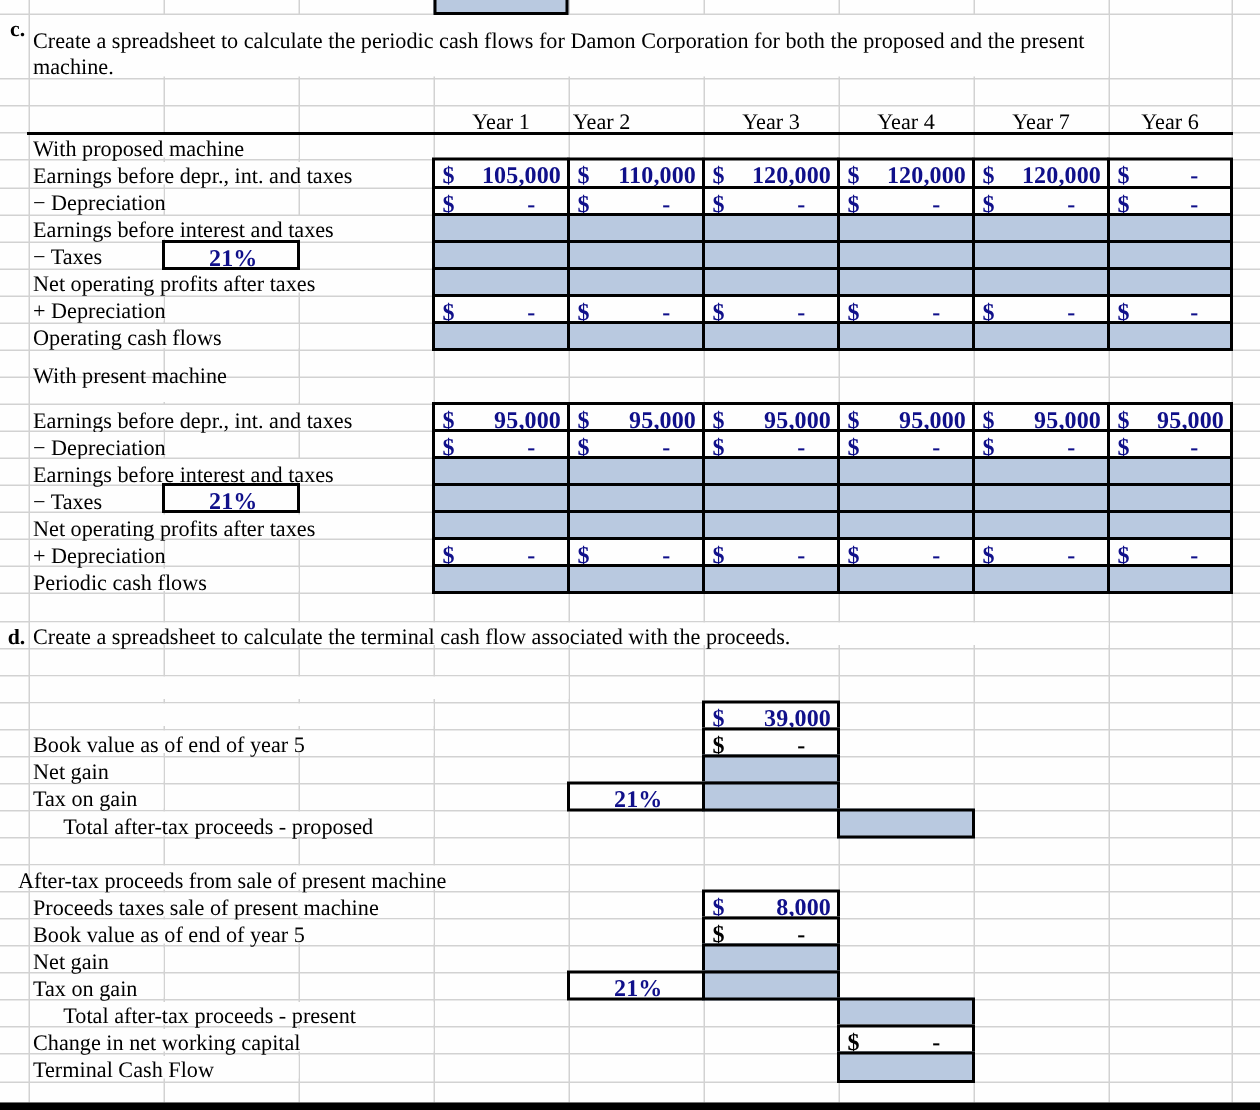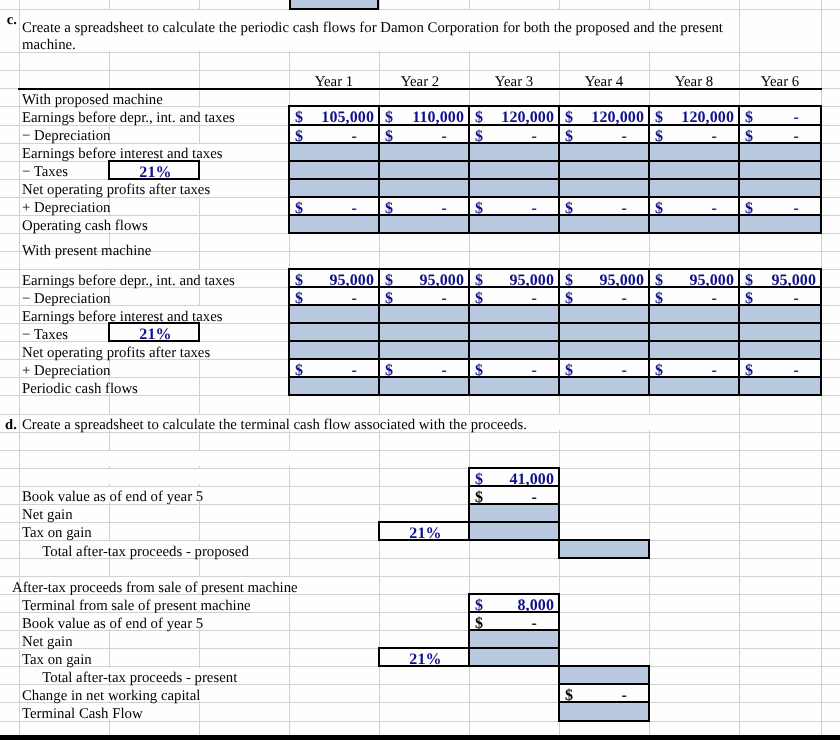--- a/index.html
+++ b/index.html
@@ -89,24 +89,24 @@
   </div>
 
   <div class="mcell shaded" style="left:289px;top:-10px;width:90px;height:19.5px"></div>
 
   <div class="spill" style="left:19.5px;top:9.80px;width:719.50px;height:41.20px"></div>
   <div class="txt qlet" style="left:0px;top:11.5px;width:16.8px;height:16px;line-height:16px">c.</div>
   <div class="txt" style="left:22.0px;top:20.0px;height:16px;line-height:16px">Create a spreadsheet to calculate the periodic cash flows for Damon Corporation for both the proposed and the present</div>
   <div class="txt" style="left:22.0px;top:37.0px;height:16px;line-height:16px">machine.</div>
 
   <div class="txt hdr" style="left:289px;top:72.96px;width:90px;height:18.06px;line-height:18.06px">Year 1</div>
-  <div class="txt hdr" style="left:375px;top:72.96px;width:90px;height:18.06px;line-height:18.06px">Year 2</div>
+  <div class="txt hdr" style="left:356px;top:72.96px;width:90px;height:18.06px;line-height:18.06px">Year 2</div>
   <div class="txt hdr" style="left:469px;top:72.96px;width:90px;height:18.06px;line-height:18.06px">Year 3</div>
   <div class="txt hdr" style="left:559px;top:72.96px;width:90px;height:18.06px;line-height:18.06px">Year 4</div>
-  <div class="txt hdr" style="left:649px;top:72.96px;width:90px;height:18.06px;line-height:18.06px">Year 8</div>
+  <div class="txt hdr" style="left:649px;top:72.96px;width:90px;height:18.06px;line-height:18.06px">Year 7</div>
   <div class="txt hdr" style="left:739px;top:72.96px;width:82px;height:18.06px;line-height:18.06px">Year 6</div>
   <div class="thickline" style="left:18.0px;top:87.82px;width:804.1px;height:2.1px"></div>
 
   <div class="spill" style="left:19.5px;top:89.72px;width:179.50px;height:15.46px"></div>
   <div class="txt" style="left:22.0px;top:91.02px;height:18.06px;line-height:18.06px">With proposed machine</div>
   <div class="spill" style="left:19.5px;top:107.78px;width:269.50px;height:15.46px"></div>
   <div class="txt" style="left:22.0px;top:109.08px;height:18.06px;line-height:18.06px">Earnings before depr., int. and taxes</div>
   <div class="mcell" style="left:288px;top:105.48px;width:92.00px;height:20.06px">
       <span class="dol">$</span>
       <span class="val">105,000</span>
@@ -336,21 +336,21 @@
   <div class="mcell shaded" style="left:738px;top:376.38px;width:84.00px;height:20.06px"></div>
 
   <div class="txt qlet" style="left:0px;top:416.10px;width:16.8px;height:18.06px;line-height:18.06px">d.</div>
   <div class="spill" style="left:19.5px;top:414.80px;width:719.50px;height:15.46px"></div>
   <div class="txt" style="left:22.0px;top:416.10px;height:18.06px;line-height:18.06px">Create a spreadsheet to calculate the terminal cash flow associated with the proceeds.</div>
 
   <div class="spill" style="left:19.5px;top:450.92px;width:359.50px;height:15.46px"></div>
   <div class="spill" style="left:19.5px;top:468.98px;width:269.50px;height:15.46px"></div>
   <div class="mcell" style="left:468px;top:466.68px;width:92.00px;height:20.06px">
       <span class="dol">$</span>
-      <span class="val">41,000</span>
+      <span class="val">39,000</span>
     </div>
   <div class="spill" style="left:19.5px;top:487.04px;width:269.50px;height:15.46px"></div>
   <div class="txt" style="left:22.0px;top:488.34px;height:18.06px;line-height:18.06px">Book value as of end of year 5</div>
   <div class="mcell blk" style="left:468px;top:484.74px;width:92.00px;height:20.06px">
       <span class="dol">$</span>
       <span class="val dash">-</span>
     </div>
   <div class="spill" style="left:19.5px;top:505.10px;width:89.50px;height:15.46px"></div>
   <div class="txt" style="left:22.0px;top:506.40px;height:18.06px;line-height:18.06px">Net gain</div>
   <div class="mcell shaded" style="left:468px;top:502.80px;width:92.00px;height:20.06px"></div>
@@ -360,21 +360,21 @@
       <span class="ctr">21%</span>
     </div>
   <div class="mcell shaded" style="left:468px;top:520.86px;width:92.00px;height:20.06px"></div>
   <div class="spill" style="left:19.5px;top:541.22px;width:269.50px;height:15.46px"></div>
   <div class="txt" style="left:24.0px;top:542.52px;height:18.06px;line-height:18.06px">     Total after-tax proceeds - proposed</div>
   <div class="mcell shaded" style="left:558px;top:538.92px;width:92.00px;height:20.06px"></div>
 
   <div class="spill" style="left:19.5px;top:577.34px;width:359.50px;height:15.46px"></div>
   <div class="txt" style="left:12px;top:578.64px;height:18.06px;line-height:18.06px">After-tax proceeds from sale of present machine</div>
   <div class="spill" style="left:19.5px;top:595.40px;width:269.50px;height:15.46px"></div>
-  <div class="txt" style="left:22.0px;top:596.70px;height:18.06px;line-height:18.06px">Terminal from sale of present machine</div>
+  <div class="txt" style="left:22.0px;top:596.70px;height:18.06px;line-height:18.06px">Proceeds taxes sale of present machine</div>
   <div class="mcell" style="left:468px;top:593.10px;width:92.00px;height:20.06px">
       <span class="dol">$</span>
       <span class="val">8,000</span>
     </div>
   <div class="spill" style="left:19.5px;top:613.46px;width:269.50px;height:15.46px"></div>
   <div class="txt" style="left:22.0px;top:614.76px;height:18.06px;line-height:18.06px">Book value as of end of year 5</div>
   <div class="mcell blk" style="left:468px;top:611.16px;width:92.00px;height:20.06px">
       <span class="dol">$</span>
       <span class="val dash">-</span>
     </div>

